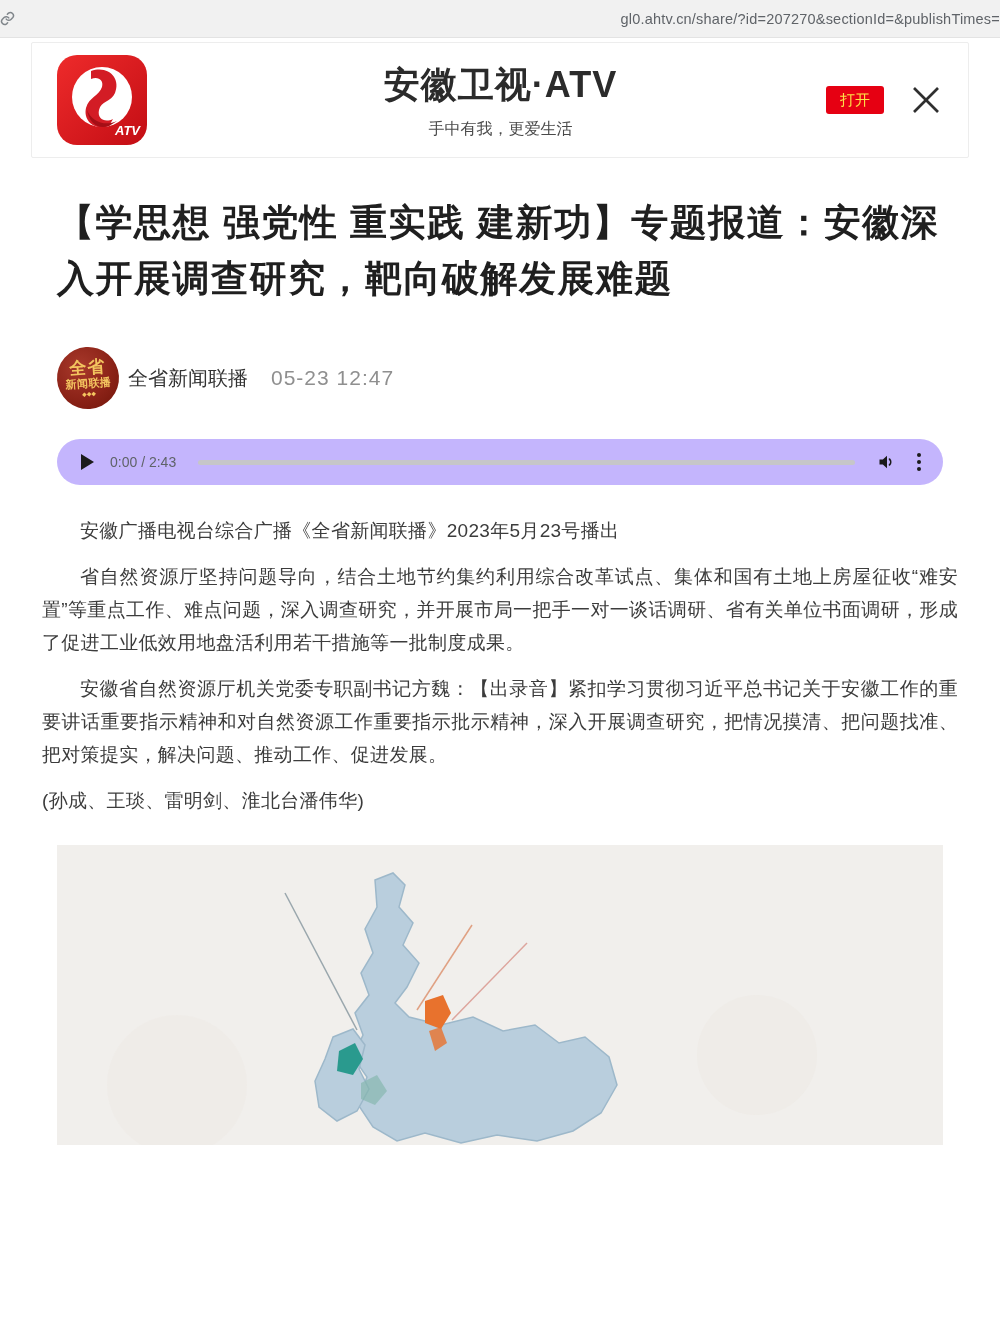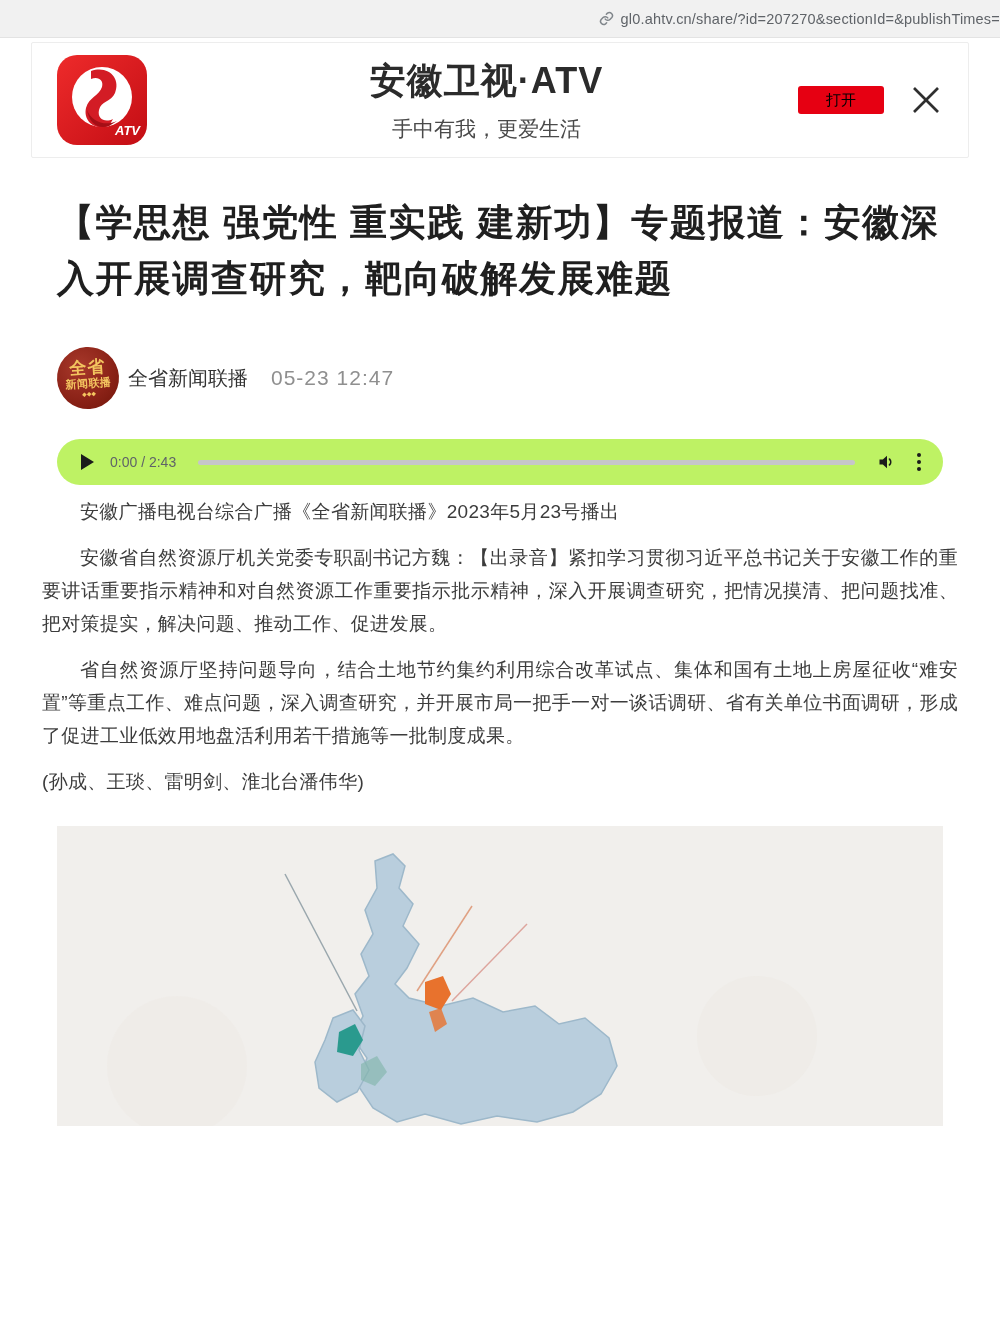--- a/index.html
+++ b/index.html
@@ -5,38 +5,38 @@
   * { margin:0; padding:0; box-sizing:border-box; }
   html,body { width:1000px; }
   body {
     font-family:"Liberation Sans","DejaVu Sans",sans-serif;
     background:#ffffff; color:#3b3b3b;
     width:1000px; height:1321px; overflow:hidden; position:relative;
   }
   
   .url-bar {
     height:38px; background:#f1f1f1; border-bottom:1px solid #e3e3e3;
-    display:flex; align-items:center; justify-content:flex-end; gap:7px;
+    display:flex; align-items:center; justify-content:space-between; gap:7px;
   }
   .url-bar .link-ic { width:15px; height:15px; }
   .url-text { font-size:14.5px; color:#5f6368; letter-spacing:.2px; }
 
   
   .header-card {
     width:938px; margin:4px auto 0; height:116px; background:#fff;
     border:1px solid #ededed; border-radius:2px;
     display:flex; align-items:center; padding:0 24px 0 25px;
   }
   .app-logo { width:90px; height:90px; flex:0 0 auto; }
   .head-texts { margin-left:28px; flex:1 1 auto;text-align:center; }
   .head-title { font-size:36px; font-weight:700; color:#2b2b2b; letter-spacing:1px; }
-  .head-sub { font-size:21px; color:#4a4a4a; margin-top:9px; }
+  .head-sub { font-size:16px; color:#4a4a4a; margin-top:9px; }
   .open-btn {
-    background:#e60012; color:#000000; font-size:15px; border:none; border-radius:3px;
-    padding:6px 28px; cursor:pointer; flex:0 0 auto; line-height:1.1;
+    background:#e60012; color:#fde047; font-size:15px; border:none; border-radius:3px;
+    padding:6px 14px; cursor:pointer; flex:0 0 auto; line-height:1.1;
     font-family:inherit;
   }
   .close-x { width:36px; height:36px; margin-left:24px; cursor:pointer; flex:0 0 auto; }
 
   
   .article { padding:0 42px; }
   .art-title {
     margin:37px 15px 8px; font-size:37px; line-height:56px; font-weight:700;
     color:#1f1f1f; letter-spacing:1.5px;
   }
@@ -48,34 +48,34 @@
     color:#f3c45f; text-align:center; transform:rotate(-4deg);
   }
   .avatar .l1 { font-size:17px; font-weight:700; line-height:18px; letter-spacing:1px; }
   .avatar .l2 { font-size:11px; font-weight:700; line-height:13px; letter-spacing:.5px; }
   .avatar .seal { font-size:6px; color:#f3c45f; line-height:8px; }
   .author-name { margin-left:9px; font-size:20px; color:#333; }
   .author-time { margin-left:23px; font-size:21px; color:#8f8f8f; letter-spacing:1px; }
 
   
   .audio {
-    margin:30px 15px 0; height:46px; background:#bef264; border-radius:23px;
+    margin:30px 15px 0; height:46px; background:#c4b5fd; border-radius:23px;
     display:flex; align-items:center; padding:0 18px;
   }
   .play-btn { width:0; height:0; border-left:13px solid #1b1b1b;
     border-top:8px solid transparent; border-bottom:8px solid transparent;
     margin-left:6px; cursor:pointer; }
   .audio-time { font-size:14px; color:#5f6368; margin-left:16px; white-space:nowrap; }
   .audio-track { flex:1; height:5px; border-radius:3px; background:#c6c6c9; margin:0 22px; cursor:pointer; position:relative; }
   .vol-ic { width:20px; height:20px; cursor:pointer; }
   .kebab { display:flex; flex-direction:column; gap:3px; margin-left:16px; cursor:pointer; padding:4px; }
   .kebab i { width:4px; height:4px; border-radius:50%; background:#1b1b1b; display:block; }
 
   
-  .body-text { margin-top:10px; }
+  .body-text { margin-top:29px; }
   .body-text p {
     font-size:19px; line-height:33px; color:#3c3c3c; text-align:justify;
     text-indent:2em; margin-bottom:13px; letter-spacing:.3px;
   }
   .credit { text-align:center; text-indent:0 !important; color:#3c3c3c; }
 
   
   .promo {
     margin:28px 15px 0; height:300px; background:#f1efec; position:relative; overflow:hidden;
   }
@@ -140,22 +140,22 @@
     </svg>
     <span class="kebab">
         <i></i>
         <i></i>
         <i></i>
       </span>
   </div>
 
   <div class="body-text">
     <p>安徽广播电视台综合广播《全省新闻联播》2023年5月23号播出</p>
+    <p>省自然资源厅坚持问题导向，结合土地节约集约利用综合改革试点、集体和国有土地上房屋征收“难安置”等重点工作、难点问题，深入调查研究，并开展市局一把手一对一谈话调研、省有关单位书面调研，形成了促进工业低效用地盘活利用若干措施等一批制度成果。</p>
     <p>安徽省自然资源厅机关党委专职副书记方魏：【出录音】紧扣学习贯彻习近平总书记关于安徽工作的重要讲话重要指示精神和对自然资源工作重要指示批示精神，深入开展调查研究，把情况摸清、把问题找准、把对策提实，解决问题、推动工作、促进发展。</p>
-    <p>省自然资源厅坚持问题导向，结合土地节约集约利用综合改革试点、集体和国有土地上房屋征收“难安置”等重点工作、难点问题，深入调查研究，并开展市局一把手一对一谈话调研、省有关单位书面调研，形成了促进工业低效用地盘活利用若干措施等一批制度成果。</p>
     <p class="credit">(孙成、王琰、雷明剑、淮北台潘伟华)</p>
   </div>
 
   <div class="promo">
     <svg class="mapbg" width="884" height="300" viewBox="0 0 884 300">
 
       <line x1="228" y1="48" x2="300" y2="185" stroke="#9aa7ad" stroke-width="1.5"></line>
       <line x1="415" y1="80" x2="360" y2="165" stroke="#e0a183" stroke-width="1.5"></line>
       <line x1="470" y1="98" x2="395" y2="175" stroke="#dda59d" stroke-width="1.5"></line>
 

